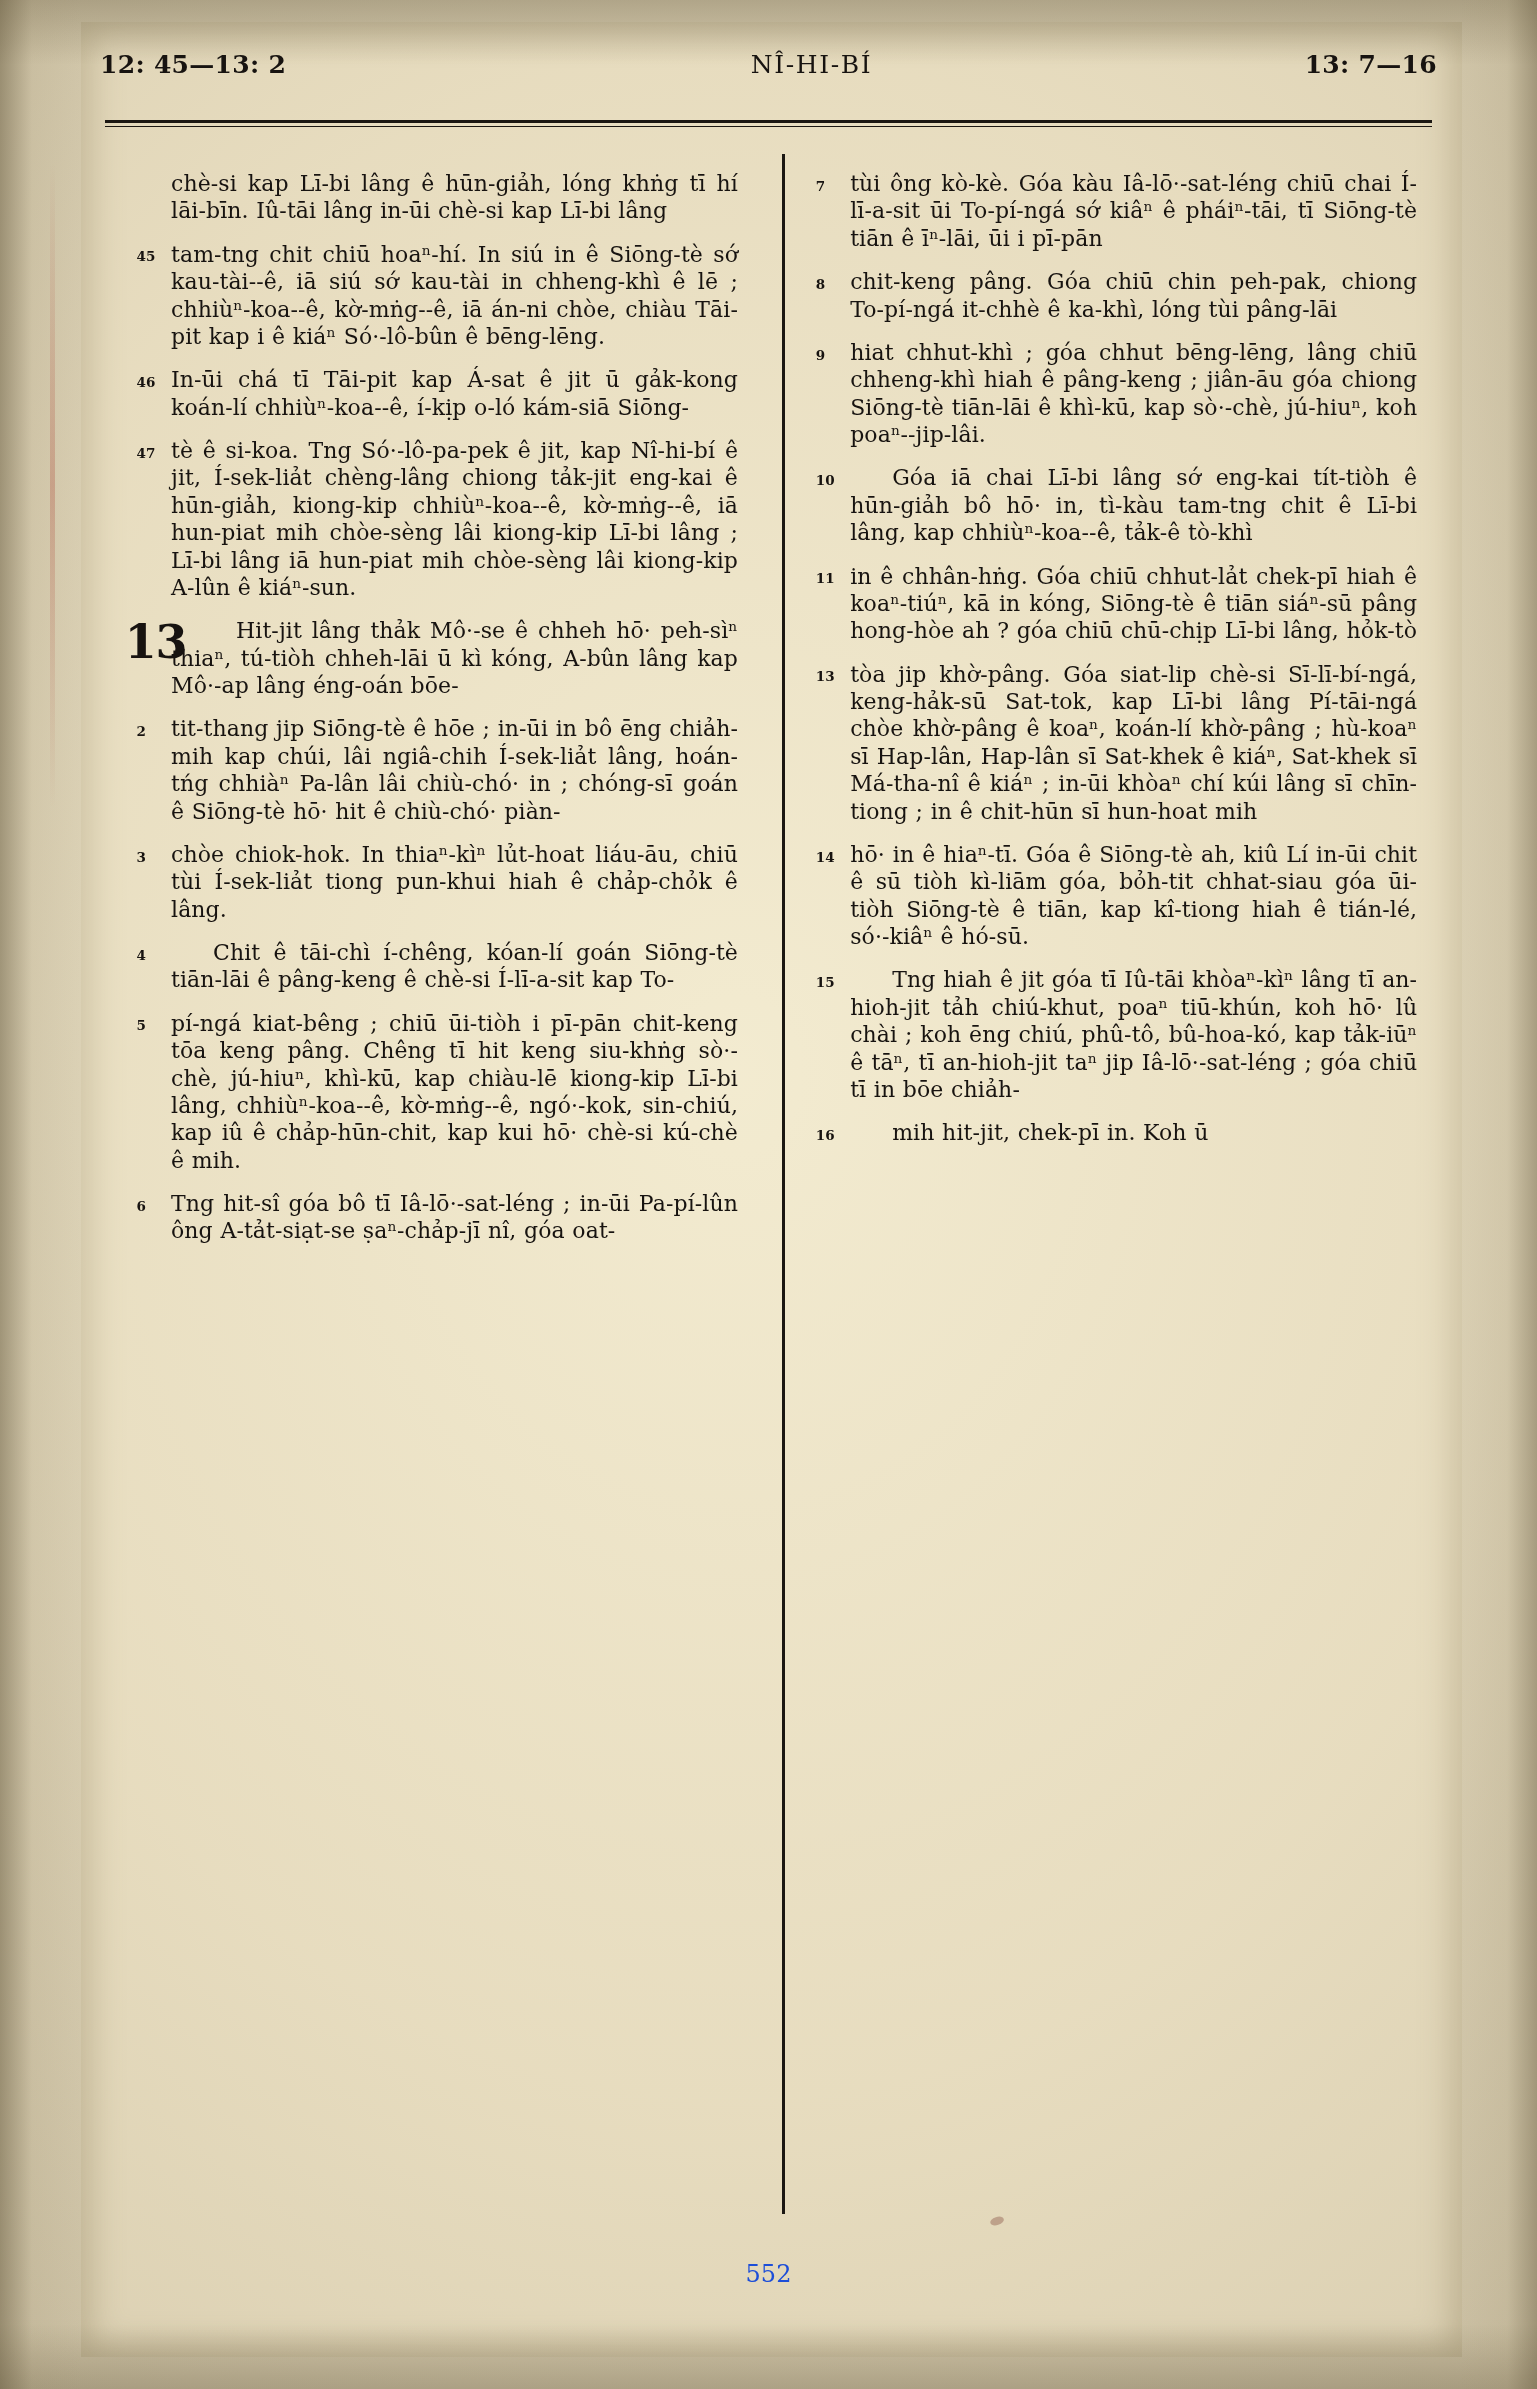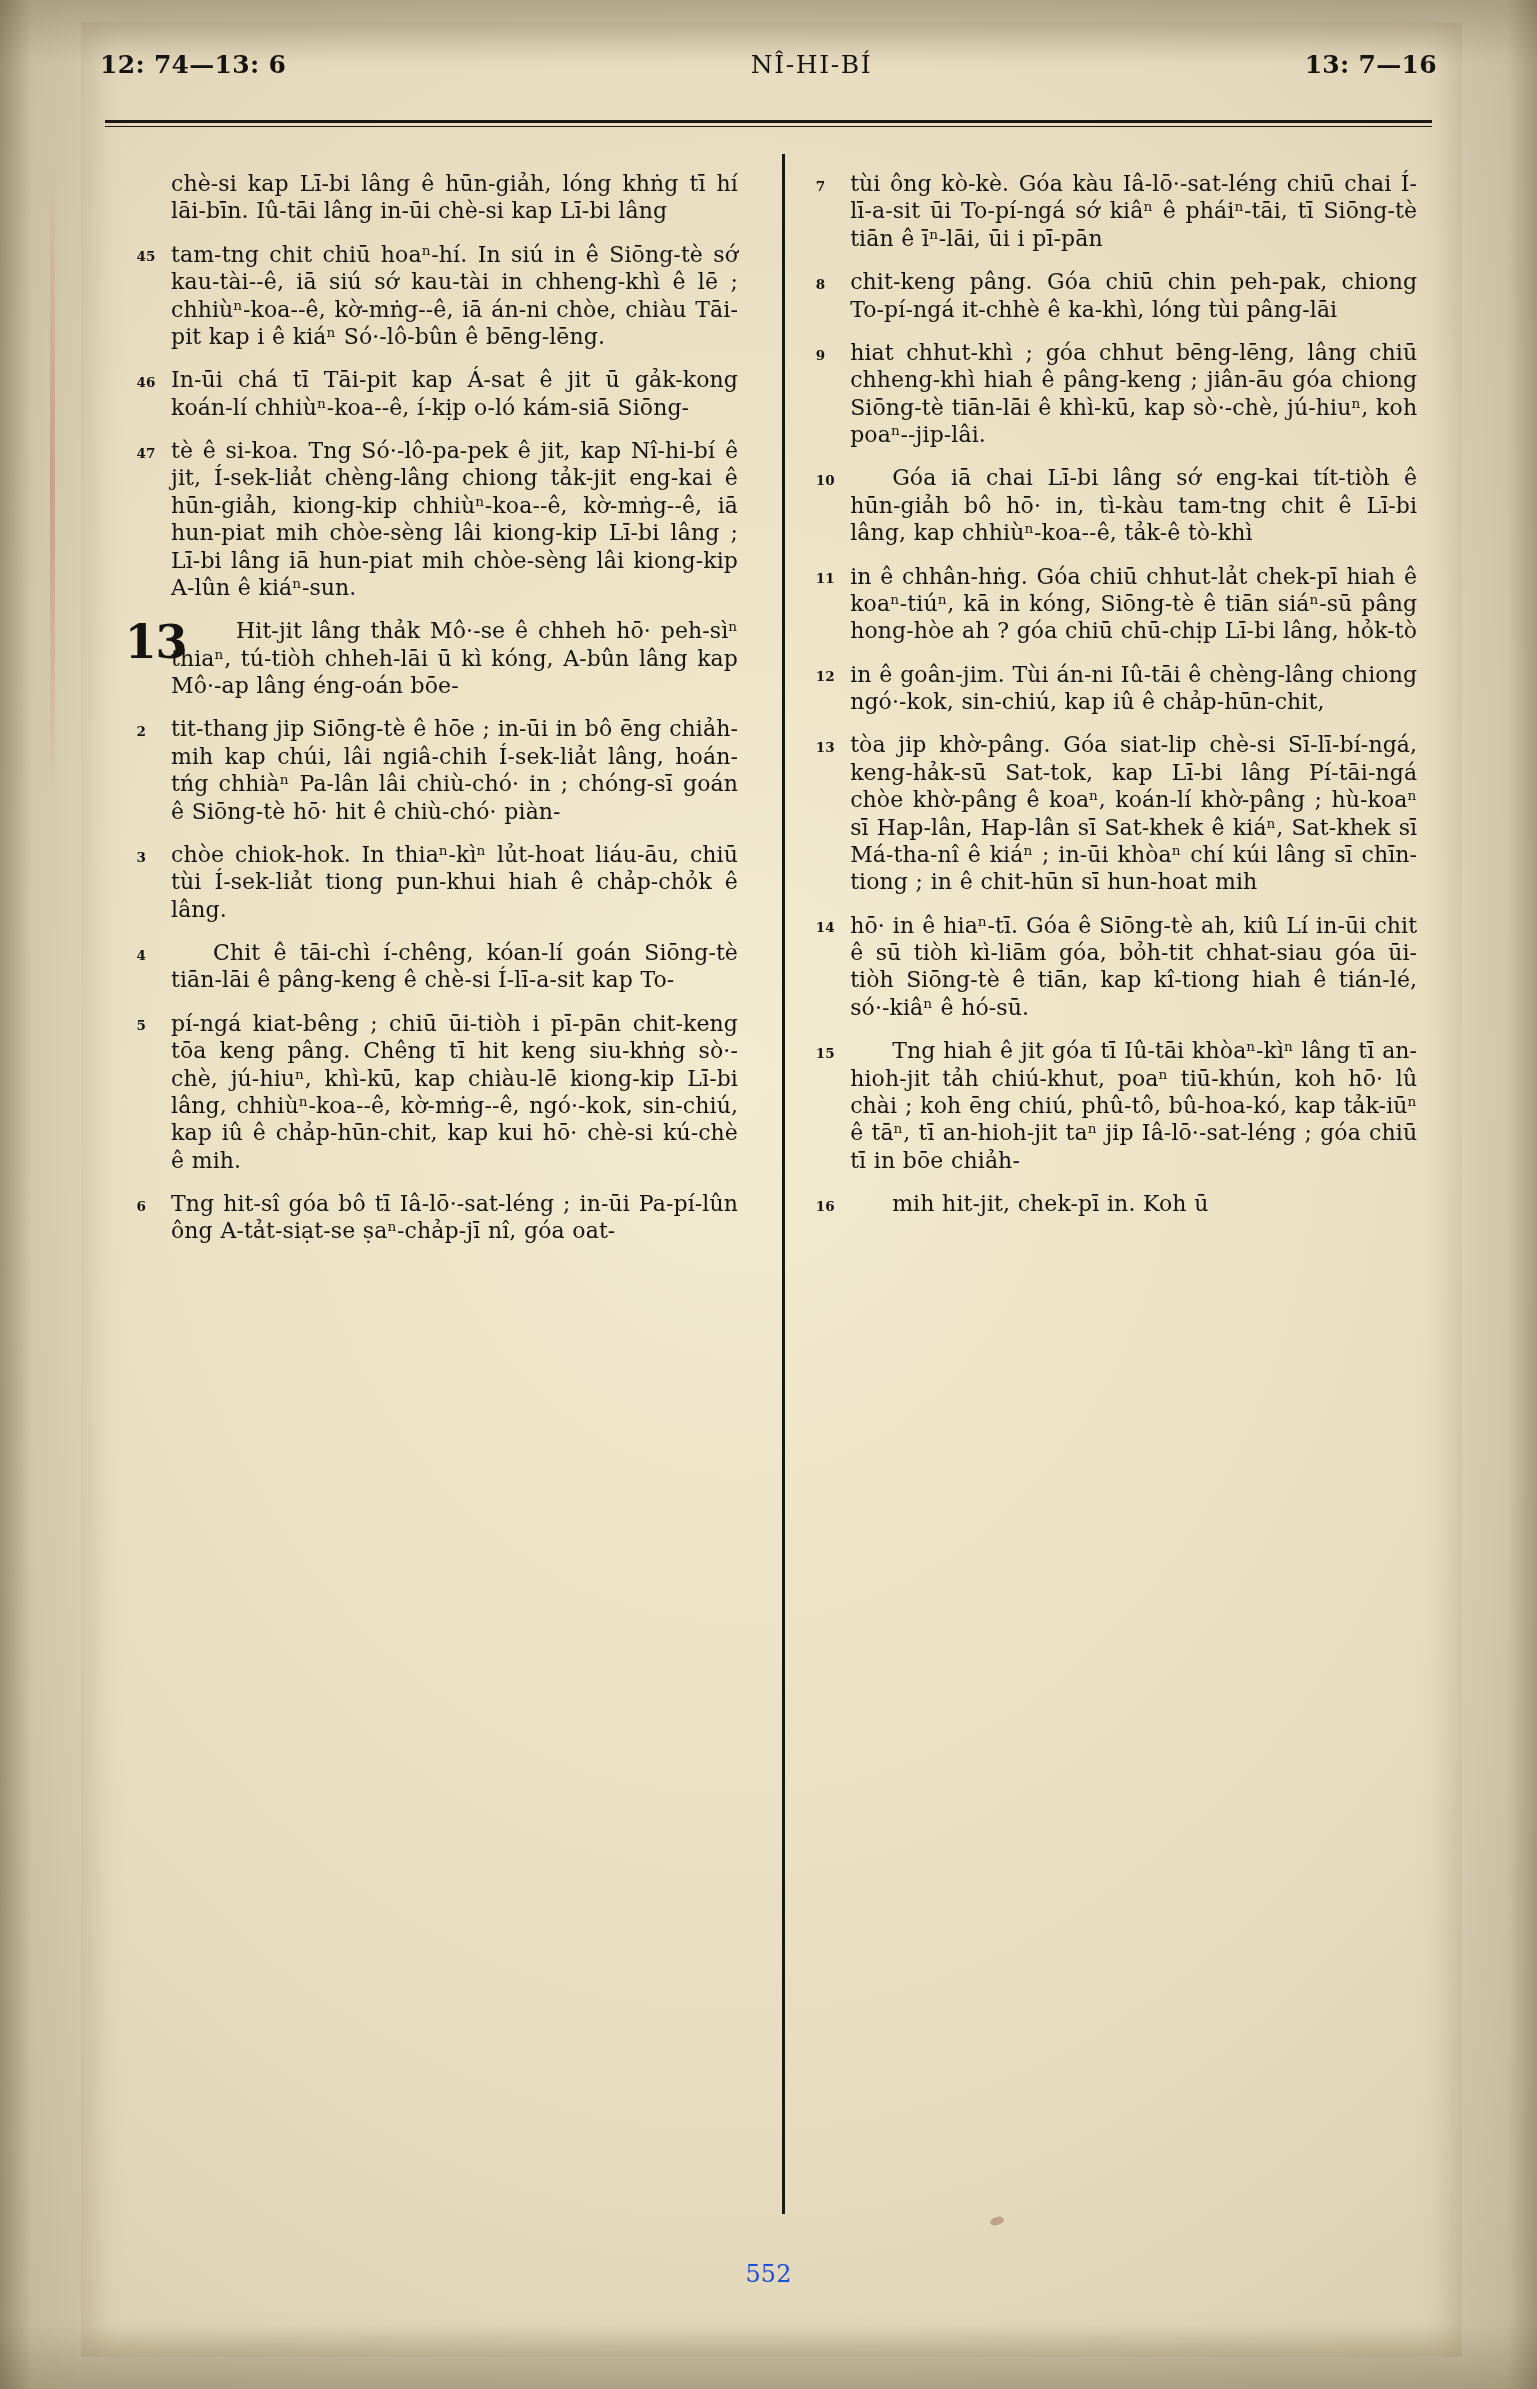--- a/index.html
+++ b/index.html
@@ -189,21 +189,21 @@
 </head>
 <body>
 
 <div class="page">
   <div class="sheet"></div>
   <div class="redmark"></div>
 
   <div class="content">
 
     <div class="runhead">
-      <span>12: 74—13: 6</span>
+      <span>12: 45—13: 2</span>
       <span class="center">NÎ-HI-BÍ</span>
       <span>13: 7—16</span>
     </div>
 
     <div class="rule"></div>
 
     <div class="columns">
 
       <div class="col left">
 
@@ -281,24 +281,20 @@
         <div class="v para">
           <span class="num">10</span>
           <span class="txt">Góa iā chai Lī-bi lâng sớ eng-kai tít-tiòh ê hūn-giảh bô hō· in, tì-kàu tam-tng chit ê Lī-bi lâng, kap chhiùⁿ-koa--ê, tảk-ê tò-khì</span>
         </div>
 
         <div class="v">
           <span class="num">11</span>
           <span class="txt">in ê chhân-hṅg.  Góa chiū chhut-lảt chek-pī hiah ê koaⁿ-tiúⁿ, kā in kóng, Siōng-tè ê tiān siáⁿ-sū pâng hong-hòe ah ? góa chiū chū-chịp Lī-bi lâng, hỏk-tò</span>
         </div>
 
-        <div class="v">
-          <span class="num">12</span>
-          <span class="txt">in ê goân-jim.  Tùi án-ni Iû-tāi ê chèng-lâng chiong ngó·-kok, sin-chiú, kap iû ê chảp-hūn-chit,</span>
-        </div>
 
         <div class="v">
           <span class="num">13</span>
           <span class="txt">tòa jip khờ-pâng.  Góa siat-lip chè-si Sī-lī-bí-ngá, keng-hảk-sū Sat-tok, kap Lī-bi lâng Pí-tāi-ngá chòe khờ-pâng ê koaⁿ, koán-lí khờ-pâng ; hù-koaⁿ sī Hap-lân, Hap-lân sī Sat-khek ê kiáⁿ, Sat-khek sī Má-tha-nî ê kiáⁿ ; in-ūi khòaⁿ chí kúi lâng sī chīn-tiong ; in ê chit-hūn sī hun-hoat mih</span>
         </div>
 
         <div class="v">
           <span class="num">14</span>
           <span class="txt">hō· in ê hiaⁿ-tī.  Góa ê Siōng-tè ah, kiû Lí in-ūi chit ê sū tiòh kì-liām góa, bỏh-tit chhat-siau góa ūi-tiòh Siōng-tè ê tiān, kap kî-tiong hiah ê tián-lé, só·-kiâⁿ ê hó-sū.</span>
         </div>

